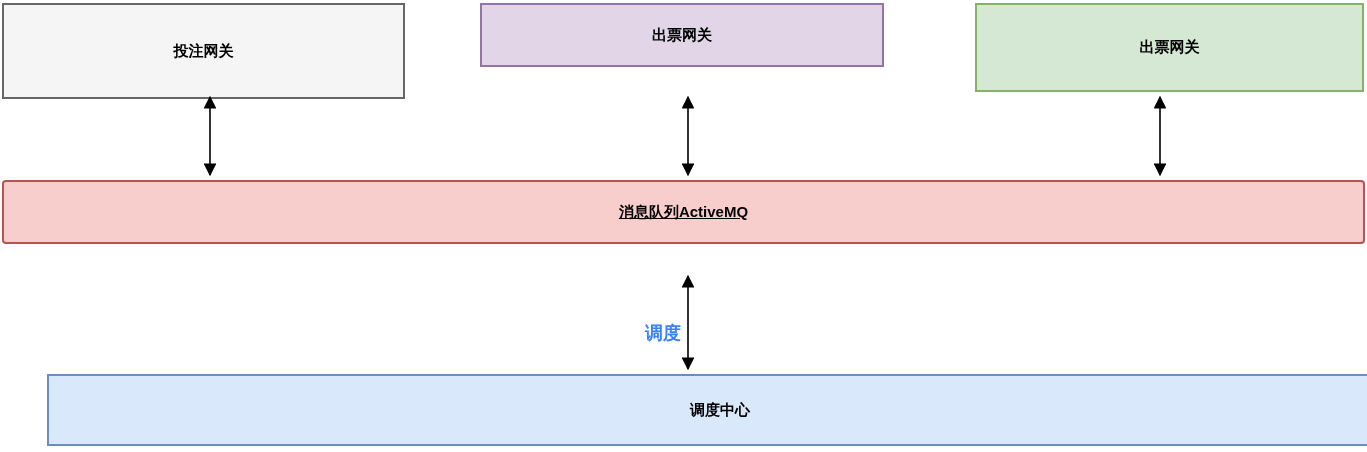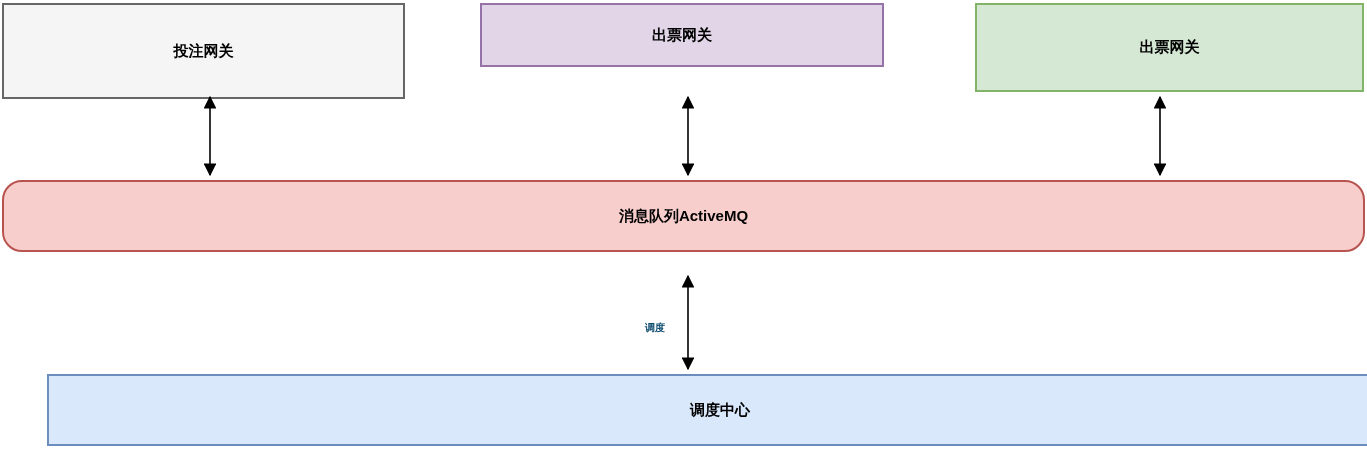--- a/index.html
+++ b/index.html
@@ -23,37 +23,37 @@
     justify-content: center;
     font-weight: bold;
     font-size: 15px;
     color: #000000;
     text-align: center;
     border: 2px solid #000;
   }
   #node-betting-gateway   { left: 2px;   top: 3px;   width: 403px;  height: 96px; }
   #node-ticketing-gateway { left: 480px; top: 3px;   width: 404px;  height: 64px; }
   #node-prize-service     { left: 975px; top: 3px;   width: 389px;  height: 89px; }
-  #node-message-queue     { left: 2px;   top: 180px; width: 1363px; height: 72px; border-radius: 20px; }
+  #node-message-queue     { left: 2px;   top: 180px; width: 1363px; height: 64px; border-radius: 4px; text-decoration: underline; }
   #node-dispatch-center   { left: 11px;  top: 374px; width: 1346px; height: 72px; }
 
   #connector-layer {
     position: absolute;
     left: 0; top: 0;
     width: 1367px;
     height: 452px;
     pointer-events: none;
   }
   .edge-label {
     position: absolute;
     left: 644px;
     top: 321px;
     font-weight: bold;
-    font-size: 10px;
-    color: #0c4a6e;
+    font-size: 18px;
+    color: #3b82f6;
     background: #ffffff;
     padding: 0 1px;
   }
 </style>
 </head>
 <body>
 
 <div id="canvas">
 
   <div class="node" id="node-betting-gateway" style="background-color: rgb(245, 245, 245); border-color: rgb(102, 102, 102);">

